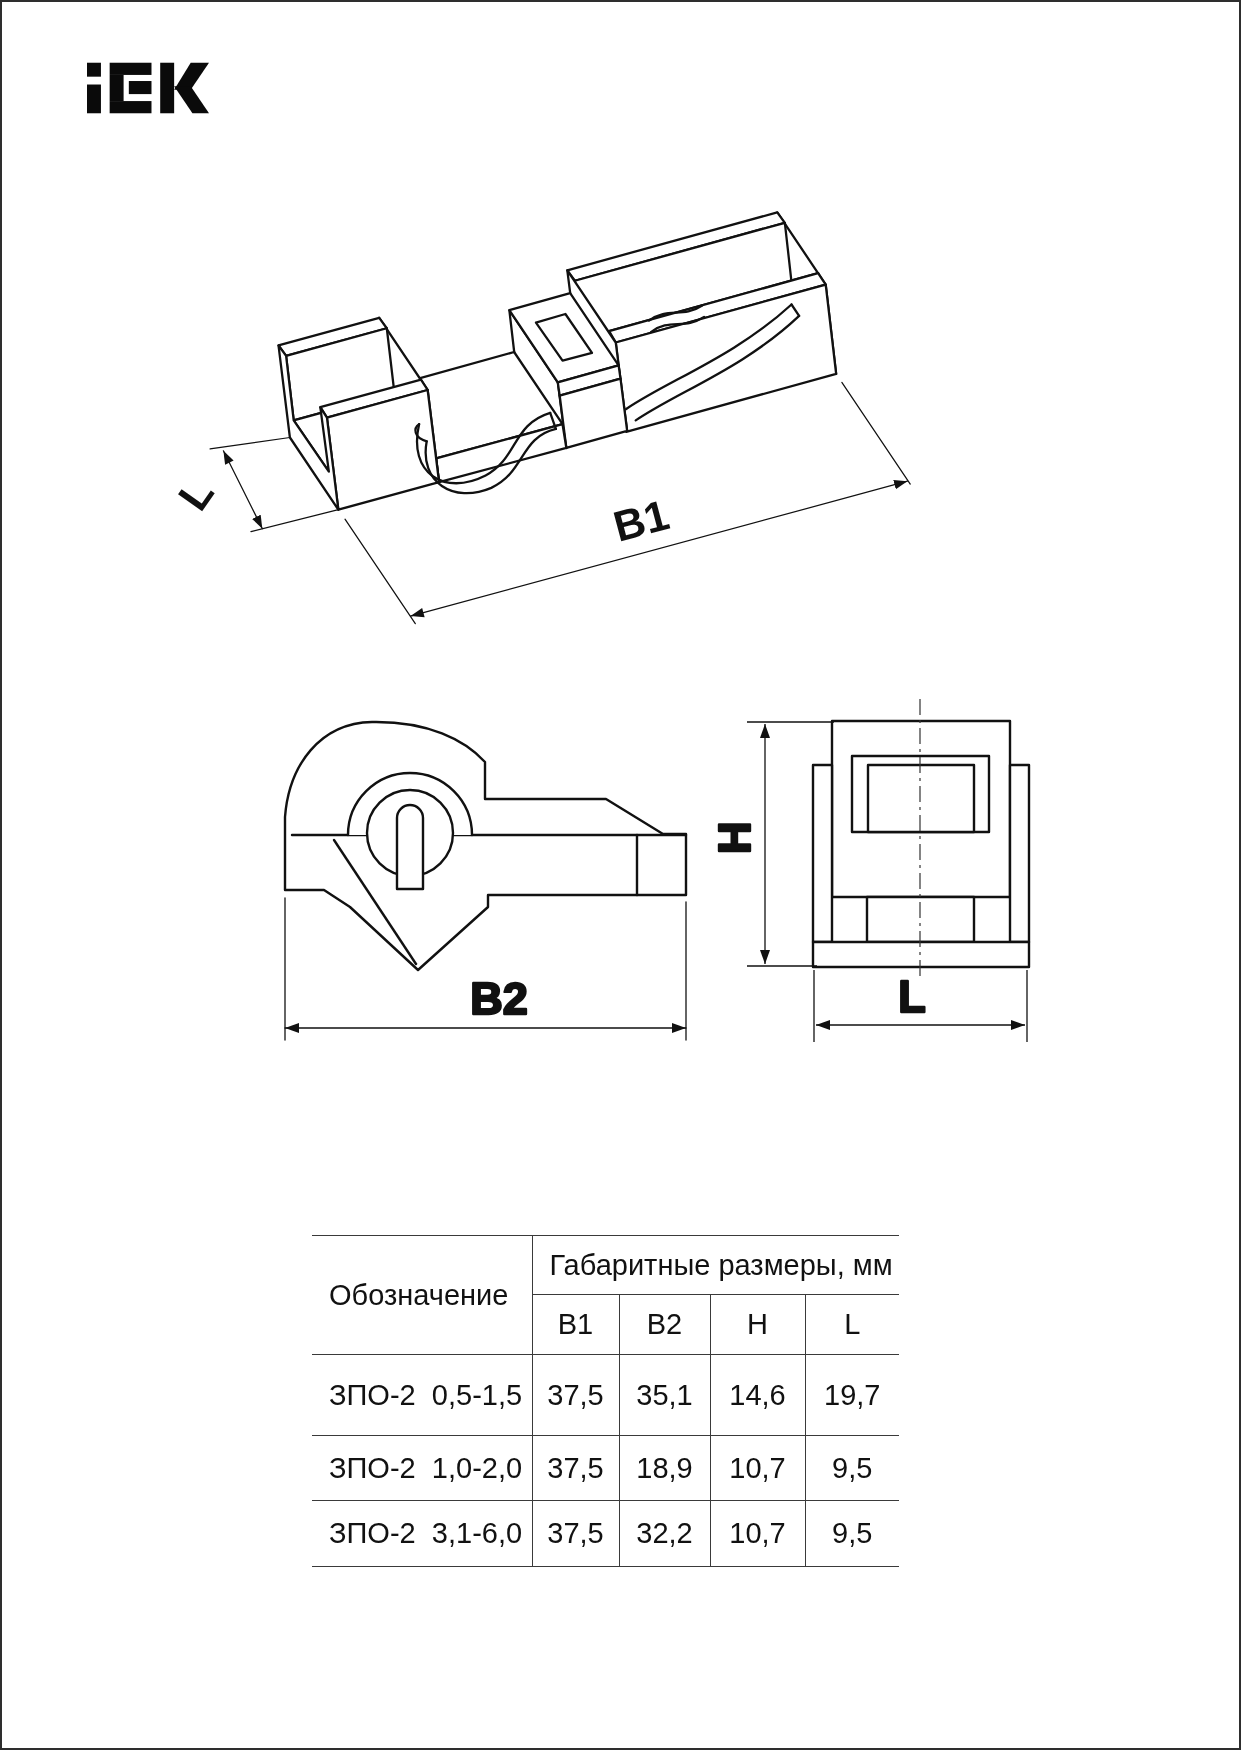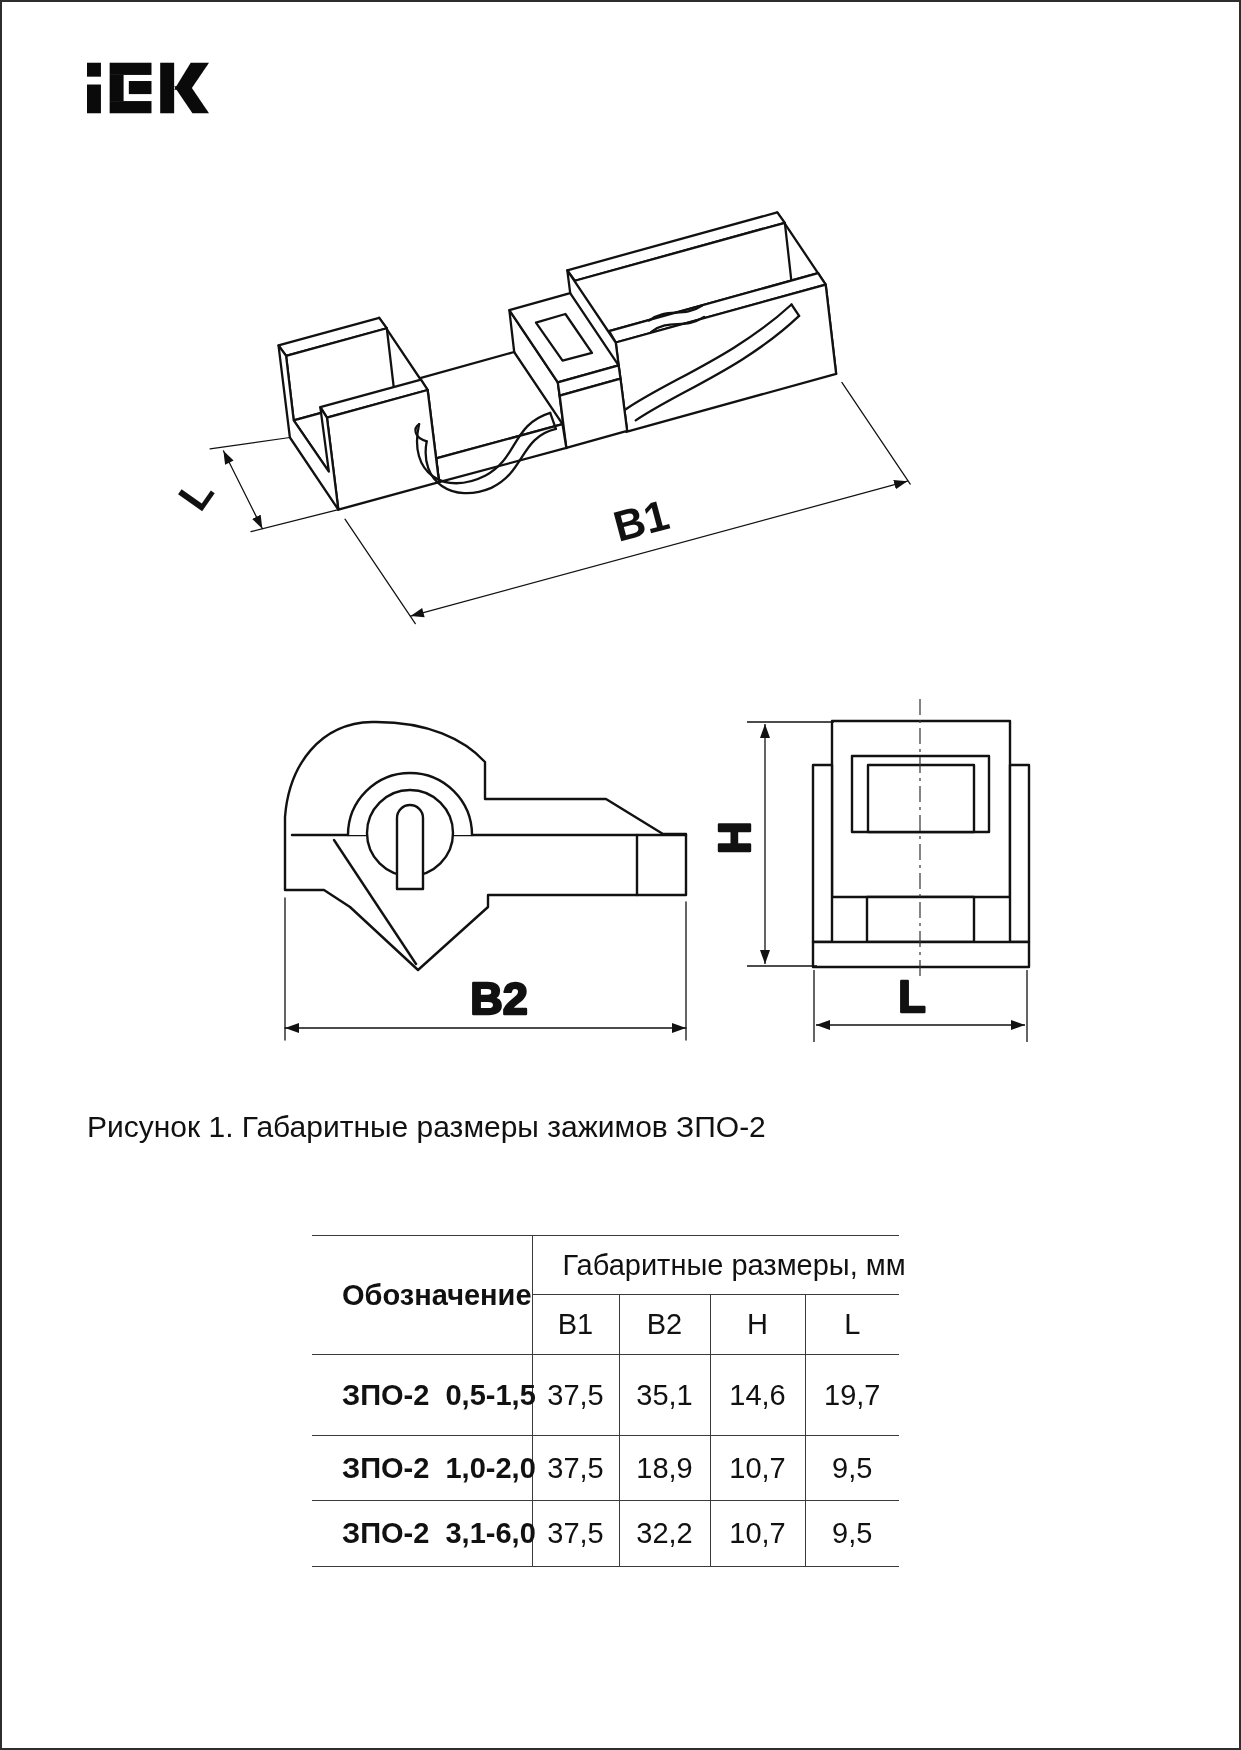--- a/index.html
+++ b/index.html
@@ -24,22 +24,22 @@
     position:absolute; left:310px; top:1233px;
     border-collapse:collapse; table-layout:fixed;
     width:587px; font-size:29px; color:#111;
   }
   .dim-table th, .dim-table td {
     font-weight:normal; padding:0; vertical-align:middle;
     border-top:1.5px solid #3a3a3a;
     border-left:1.5px solid #3a3a3a;
     text-align:center; background:#fff;
   }
-  .dim-table .no-bl { border-left:none;font-weight:bold; }
-  .dim-table .left { text-align:left; padding-left:30px; white-space:pre; }
+  .dim-table .no-bl { border-left:none; }
+  .dim-table .left { text-align:left; padding-left:17px; white-space:pre; }
   .dim-table tr:last-child td { border-bottom:1.5px solid #3a3a3a; }
   svg text { font-family:"Liberation Sans", sans-serif; }
   .dimlabel { font-size:45px; font-weight:bold; fill:#111; }
 </style>
 </head>
 <body>
 
 <div class="page">
 
   <svg class="logo" viewBox="0 0 140 58" aria-label="IEK">
@@ -170,21 +170,20 @@
 
       <g stroke-width="1.3" fill="none">
         <path d="M812,968 L812,1040"></path>
         <path d="M1025,968 L1025,1040"></path>
         <path d="M814,1023 L1023,1023" marker-start="url(#as)" marker-end="url(#ae)"></path>
       </g>
       <text class="dimlabel" x="910" y="1010" text-anchor="middle">L</text>
     </g>
   </svg>
 
-  <div class="caption">Рисунок 1. Габаритные размеры зажимов ЗПО-2</div>
 
   <table class="dim-table">
     <colgroup>
       <col style="width:220px">
         <col style="width:87px">
         <col style="width:91px">
       <col style="width:95px">
         <col style="width:94px">
     </colgroup>
     <tbody>

